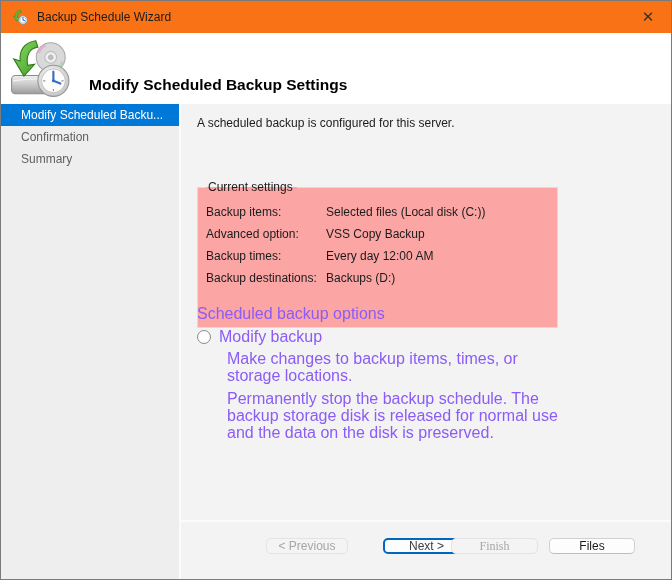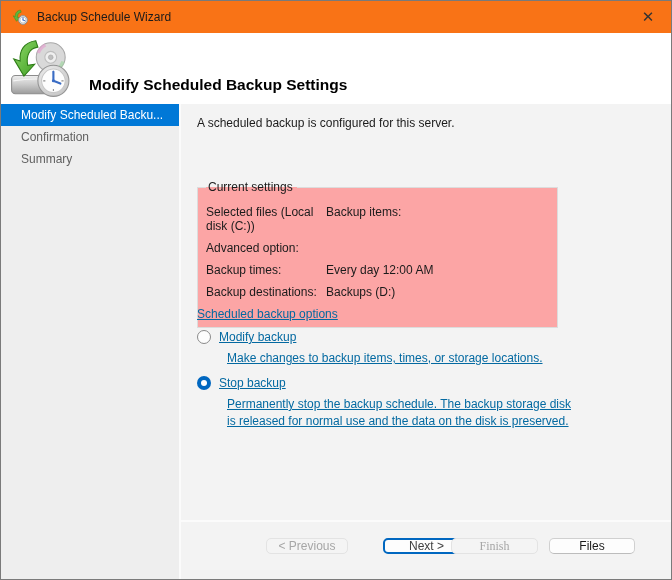--- a/index.html
+++ b/index.html
@@ -60,21 +60,21 @@
     font-size:12px; color:#1b1b1b; padding:0 4px 0 2px; margin-left:0;
   }
   .settings-row {
     display:grid; grid-template-columns:120px auto;
     font-size:12px; line-height:14px; color:#1b1b1b; margin-top:8px;
   }
   .settings-row:first-of-type { margin-top:6px; }
 
   .options {
     position:absolute; left:196px; top:306px; width:396px;
-    font-size:12px; color:#0369a1;text-decoration:underline;
+    font-size:16px; color:#8b5cf6;
   }
   .options-heading { line-height:14px; }
   .radio-row { display:flex; align-items:flex-start; margin-top:9px; cursor:default; }
   .radio { width:14px; height:14px; border-radius:50%; flex:0 0 auto; position:relative; }
   .radio.unselected { border:1px solid #8a8a8a; background:#fdfdfd; }
   .radio.selected { background:#0067c0; }
   .radio.selected::after {
     content:""; position:absolute; left:4px; top:4px; width:6px; height:6px;
     border-radius:50%; background:#ffffff;
   }
@@ -159,49 +159,46 @@
     <div class="sidebar-item">Confirmation</div>
     <div class="sidebar-item">Summary</div>
   </div>
   <div class="v-divider"></div>
 
   <div class="intro">A scheduled backup is configured for this server.</div>
 
   <fieldset class="current-settings">
     <legend>Current settings</legend>
     <div class="settings-row">
+      <span>Backup items:</span>
       <span>Selected files (Local disk (C:))</span>
-      <span>Backup items:</span>
     </div>
     <div class="settings-row">
       <span>Advanced option:</span>
+      <span>VSS Copy Backup</span>
     </div>
     <div class="settings-row">
       <span>Backup times:</span>
       <span>Every day 12:00 AM</span>
     </div>
     <div class="settings-row">
       <span>Backup destinations:</span>
       <span>Backups (D:)</span>
     </div>
   </fieldset>
 
   <div class="options">
     <div class="options-heading">Scheduled backup options</div>
 
     <div class="radio-row">
       <span class="radio unselected"></span>
       <span class="radio-label">Modify backup</span>
     </div>
     <div class="radio-desc">Make changes to backup items, times, or storage locations.</div>
 
-    <div class="radio-row">
-      <span class="radio selected"></span>
-      <span class="radio-label">Stop backup</span>
-    </div>
     <div class="radio-desc">Permanently stop the backup schedule. The backup storage disk is released for normal use and the data on the disk is preserved.</div>
   </div>
 
   <div class="footer-line"></div>
   <button class="btn btn-prev disabled">&lt; Previous</button>
   <button class="btn btn-next default">Next &gt;</button>
   <button class="btn btn-finish disabled">Finish</button>
   <button class="btn btn-cancel normal">Files</button>
 
 </div>

